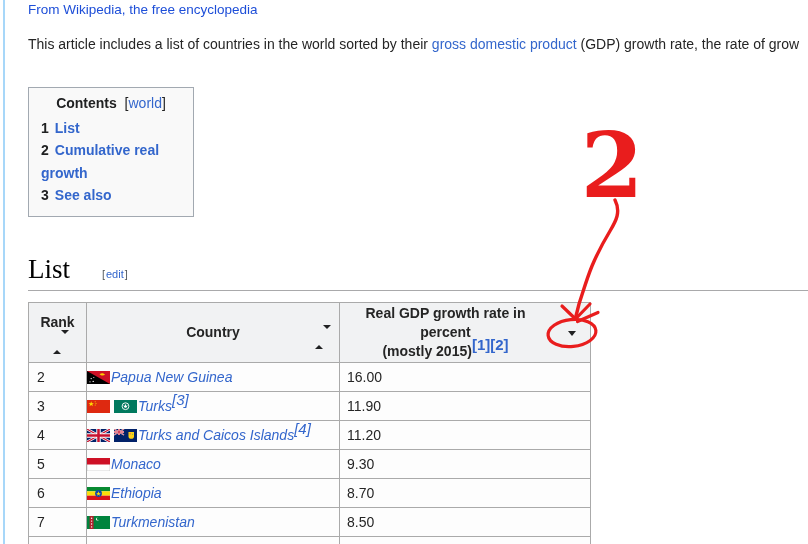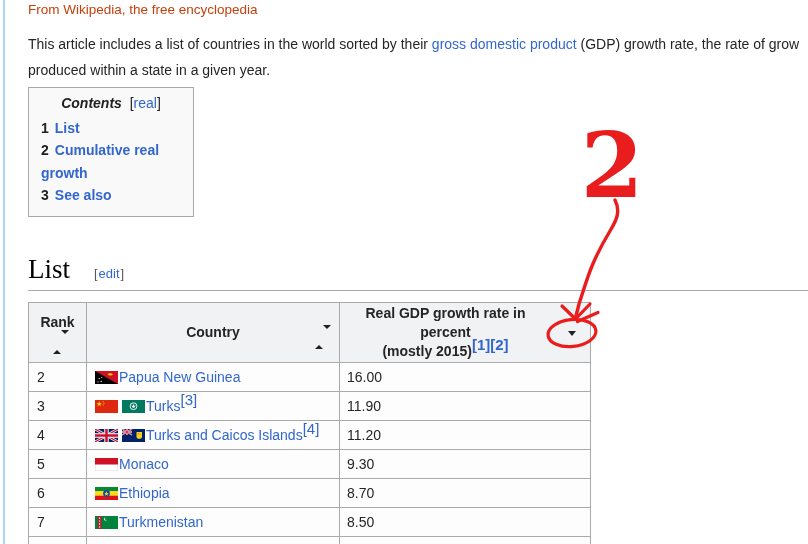--- a/index.html
+++ b/index.html
@@ -4,55 +4,55 @@
 <style>
   html,body{margin:0;padding:0;}
   body{
     width:808px;height:544px;overflow:hidden;position:relative;
     background:#ffffff;color:#252525;
     font-family:"Liberation Sans",sans-serif;font-size:14px;
   }
   a{color:#3366cc;text-decoration:none;cursor:pointer;margin-top:16px;}
   .content-border{position:absolute;left:3px;top:0;width:2px;height:544px;background:#a7d7f9;}
 
-  .subtitle{position:absolute;left:28px;top:2px;font-size:13.5px;color:#c2410c;}
+  .subtitle{position:absolute;left:28px;top:2px;font-size:13.5px;color:#1d4ed8;}
 
   .intro{position:absolute;left:28px;top:31px;line-height:26px;white-space:nowrap;}
   .intro div{white-space:nowrap;}
 
   .toc{
     position:absolute;left:28px;top:87px;width:166px;box-sizing:border-box;
     border:1px solid #a2a9b1;background:#f9f9f9;padding:7px 10px 9px 10px;
   }
   .toc-title{text-align:center;margin-bottom:6px;}
-  .toc-title b{color:#202122;font-style:italic;}
+  .toc-title b{color:#202122;}
   .toc-bracket{color:#202122;}
   .toc-item{line-height:22.4px;padding-left:2px;font-weight:bold;}
   .toc-num{color:#202122;margin-right:6px;}
 
   .heading{position:absolute;left:28px;top:251px;right:0;height:39px;border-bottom:1px solid #a9a9ab;}
   .heading .h2{font-family:"Liberation Serif","DejaVu Serif",serif;font-size:27px;color:#000;line-height:36px;}
-  .editsection{font-size:13px;margin-left:20px;color:#54595d;}
+  .editsection{font-size:11px;margin-left:28px;color:#54595d;}
   .editsection a{margin:0 1px;}
 
   table.wikitable{
     position:absolute;left:28px;top:302px;border-collapse:collapse;
     background:#fdfdfd;font-size:14px;table-layout:fixed;
   }
   .wikitable th,.wikitable td{border:1px solid #aaa;overflow:hidden;}
   .wikitable th{
     background:#f1f2f3;font-weight:bold;text-align:center;vertical-align:middle;
     position:relative;height:47px;line-height:19px;cursor:pointer;
   }
   .col-rank{width:58px;}
   .col-country{width:253px;}
   .col-value{width:251px;}
   .wikitable td{height:26px;vertical-align:middle;}
   td.rank{padding-left:8px;}
-  td.country{padding-left:8px;}
+  td.country{padding-left:0;font-style:italic;}
   td.value{padding-left:7px;}
 
   .icon-sort{display:inline-block;vertical-align:middle;margin-left:6px;}
   .icon-sort .up{width:0;height:0;border-left:4px solid transparent;border-right:4px solid transparent;border-bottom:4px solid #202122;margin:0 0 2px 0;}
   .icon-sort .down{width:0;height:0;border-left:4px solid transparent;border-right:4px solid transparent;border-top:4px solid #202122;}
   .icon-sort-abs{position:absolute;right:8px;top:50%;margin-top:-5px;margin-left:0;}
   .icon-sort-desc{
     position:absolute;right:14px;top:50%;margin-top:-2px;
     width:0;height:0;border-left:4.5px solid transparent;border-right:4.5px solid transparent;border-top:5px solid #202122;
   }
@@ -65,27 +65,26 @@
 </style>
 </head>
 <body>
 
 <div class="content-border"></div>
 
 <div class="subtitle">From Wikipedia, the free encyclopedia</div>
 
 <div class="intro">
   <div><span>This article includes a list of countries in the world sorted by their </span><a href="#">gross domestic product</a><span> (GDP) growth rate, the rate of grow</span></div>
-  <div>produced within a state in a given year.</div>
 </div>
 
 <div class="toc">
   <div class="toc-title">
     <b>Contents</b>
-    <span>&nbsp;</span><span class="toc-bracket">[</span><a href="#">real</a><span class="toc-bracket">]</span>
+    <span>&nbsp;</span><span class="toc-bracket">[</span><a href="#">world</a><span class="toc-bracket">]</span>
   </div>
   <div class="toc-item"><span class="toc-num">1</span><a href="#">List</a></div>
   <div class="toc-item"><span class="toc-num">2</span><a href="#">Cumulative real growth</a></div>
   <div class="toc-item"><span class="toc-num">3</span><a href="#">See also</a></div>
 </div>
 
 <div class="heading">
   <span class="h2">List</span>
   <span class="editsection"><span>[</span><a href="#">edit</a><span>]</span></span>
 </div>

